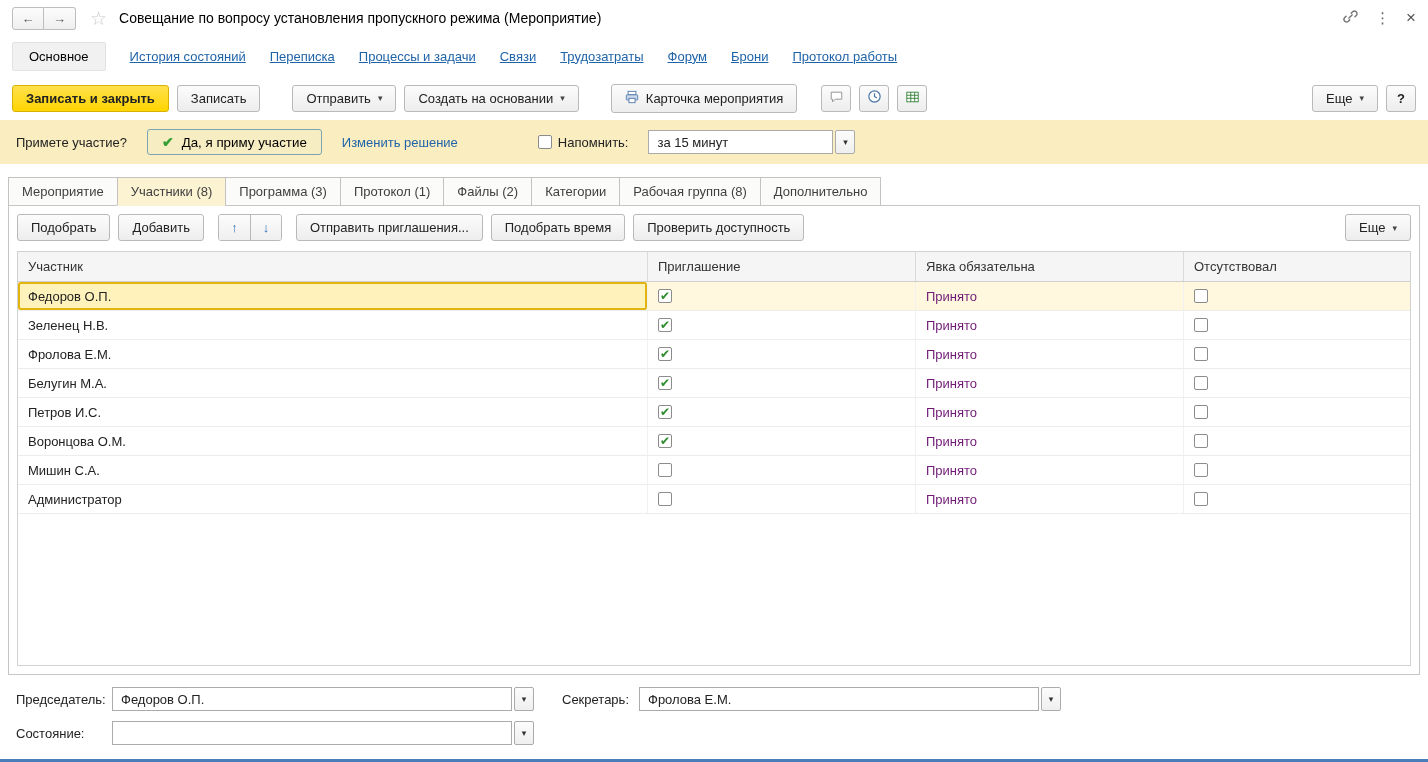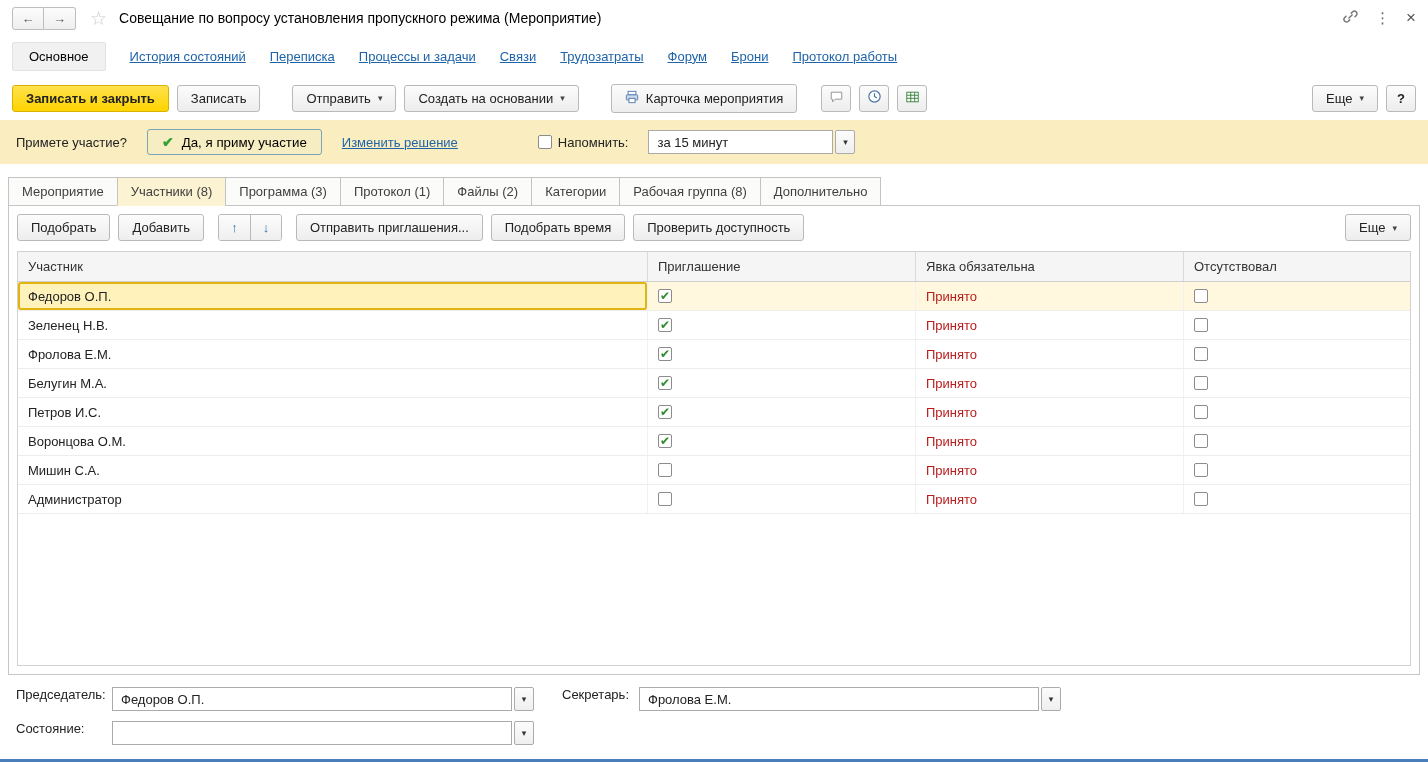--- a/index.html
+++ b/index.html
@@ -45,21 +45,21 @@
   .gap8 { width:8px; } .gap16 { width:16px; }
   .spacer { flex:1; }
 
   
   .banner { background:#FAEEC1; height:44px; display:flex; align-items:center; gap:20px; padding:0 16px; }
   .accept-btn {
     display:inline-flex; align-items:center; gap:8px; background:#F7EDC2;
     border:1px solid #7BA4B5; border-radius:3px; padding:4px 14px; cursor:pointer;
   }
   .accept-check { color:#35A135; font-weight:700; font-size:14px; }
-  .banner a { color:#1F63A8; text-decoration:underline; cursor:pointer; }
+  .banner a { color:#1F63A8; cursor:pointer; }
   .cb-label { display:inline-flex; align-items:center; gap:6px; cursor:pointer; margin-left:60px; }
   .cb {
     width:14px; height:14px; border:1px solid #8C8C8C; background:#fff; border-radius:2px;
     display:inline-flex; align-items:center; justify-content:center; flex:none; cursor:pointer;
   }
   .cb.checked::after { content:"✔"; color:#2D8C2D; font-size:12px; line-height:1; }
   .combo { display:inline-flex; height:24px; }
   .combo input {
     border:1px solid #ABABAB; padding:0 8px; font:inherit; background:#fff; color:#222; height:24px;
   }
@@ -89,27 +89,27 @@
   .updown button + button { border-left:1px solid #B9B9B9; }
 
   .table { margin:2px 8px 8px; border:1px solid #D2D2D2; flex:1; overflow:hidden; display:flex; flex-direction:column; }
   .grid-cols { display:grid; grid-template-columns:630px 268px 268px 1fr; }
   .thead { background:#F5F5F5; border-bottom:1px solid #CFCFCF; }
   .th { padding:7px 10px; border-right:1px solid #DADADA; color:#333; cursor:pointer; }
   .th:last-child { border-right:none; }
   .trow { border-bottom:1px solid #EDEDED; height:29px; cursor:pointer; }
   .td { padding:0 10px; border-right:1px solid #F1F1F1; display:flex; align-items:center; height:100%; }
   .td-last { border-right:none; }
-  .invitation { color:#b91c1c; }
+  .invitation { color:#701a75; }
   .trow.selected { background:#FFF8DE; }
   .cell-active { box-shadow:inset 0 0 0 2px #E2B410; background:#FFF3BB; border-radius:3px; }
 
   
   .footer { padding:12px 16px 0; }
-  .frow { display:flex; align-items:flex-start; margin-bottom:10px; }
+  .frow { display:flex; align-items:center; margin-bottom:10px; }
   .flabel { color:#222; }
   .lbl-chair { width:96px; }
   .lbl-secr { margin-left:28px; margin-right:10px; }
   .lbl-state { width:96px; }
   .wide-input { width:400px; }
 
   .bottom-strip { position:absolute; left:0; bottom:0; width:100%; height:3px; background:#4A7EBB; }
 </style>
 </head>
 <body>

